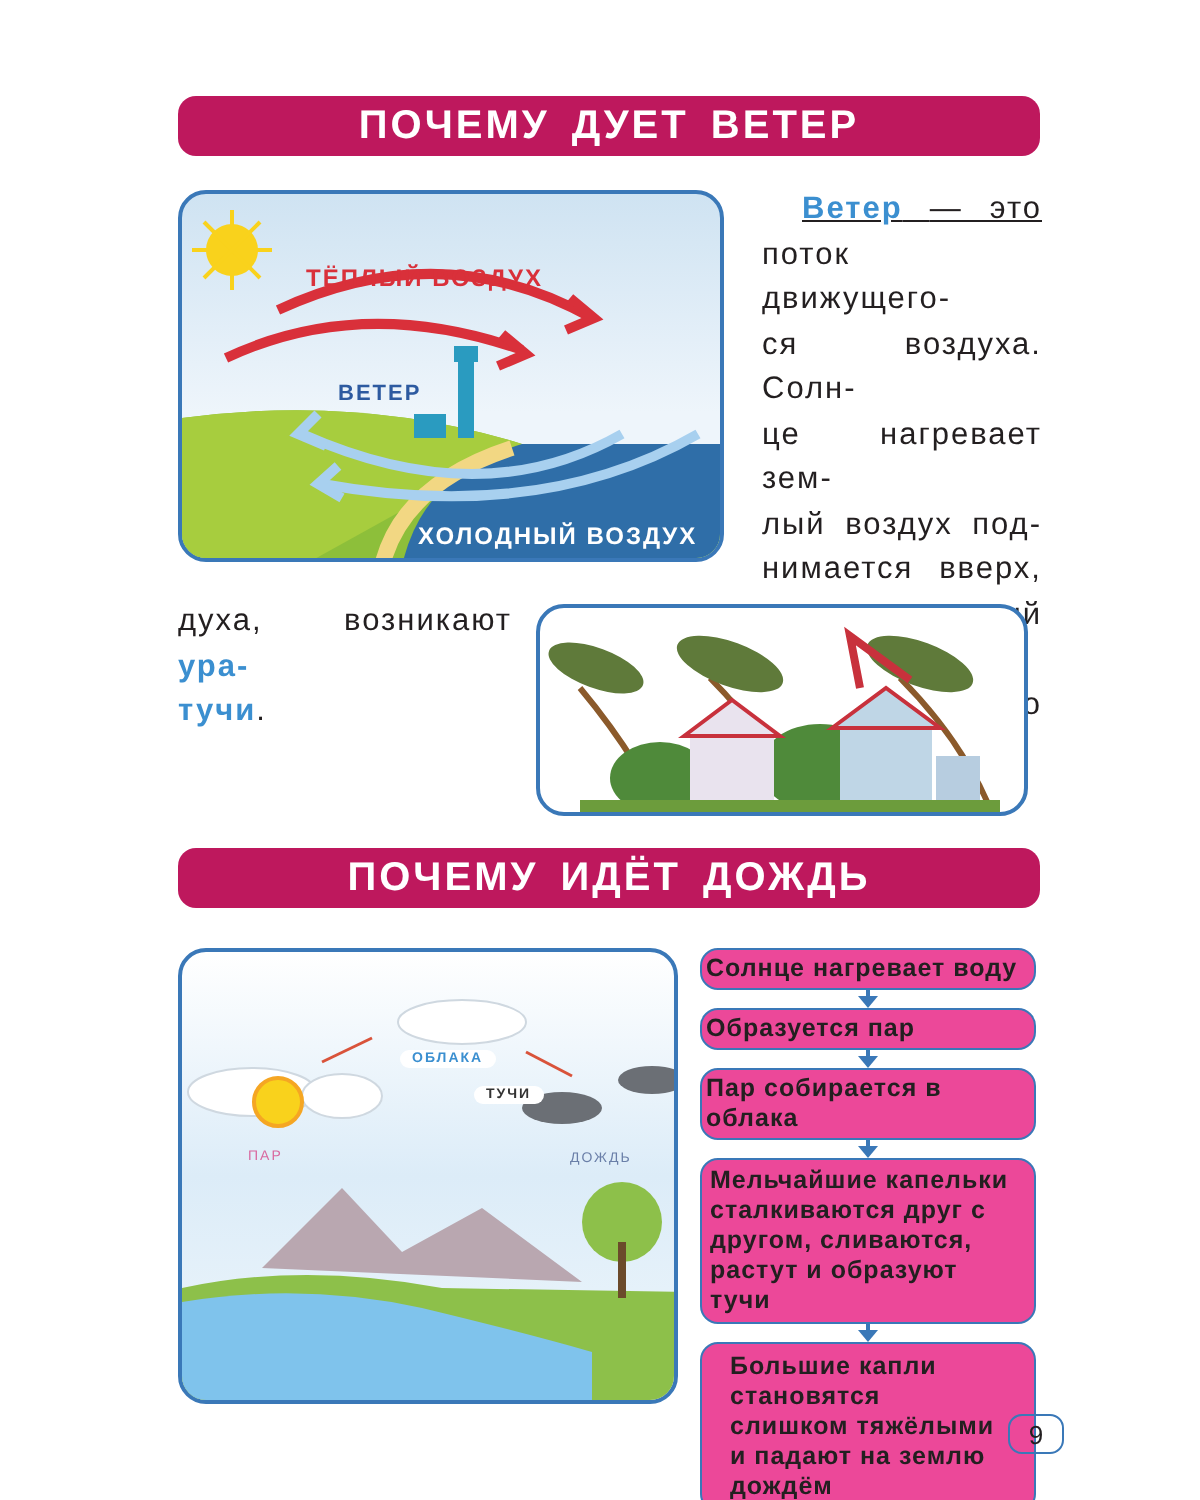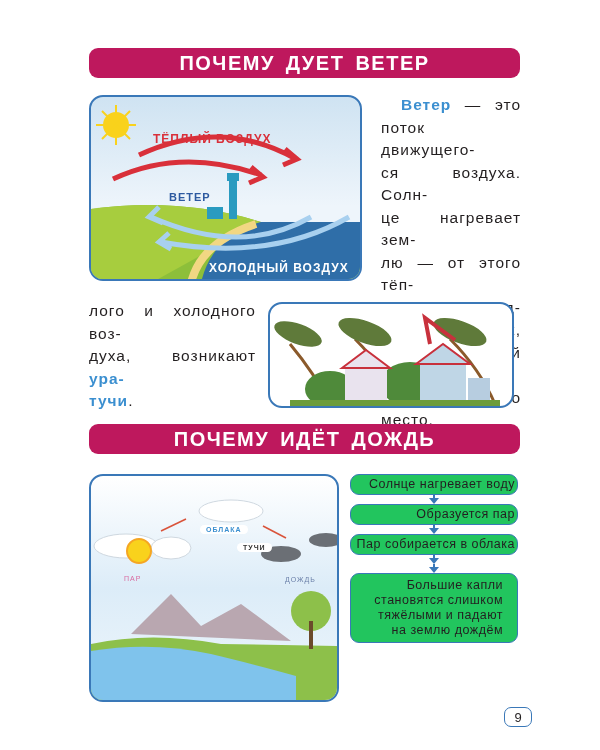--- a/index.html
+++ b/index.html
@@ -16,23 +16,24 @@
   .frame {
     position: absolute; border: 2.5px solid #3a78b8; border-radius: 14px; overflow: hidden;
   }
   .txt { position: absolute; font-size: 15.5px; line-height: 22.5px; color: #231f20; letter-spacing: 1px; }
   .txt .hl { color: #3b8fd0; font-weight: bold; }
   .txt p { text-align: justify; text-align-last: justify; }
   .txt p.last { text-align-last: left; }
 
   .flow { position: absolute; left: 350px; top: 474px; width: 168px; }
   .step {
-    border: 1.5px solid #3a78b8; border-radius: 9px; background: #22c55e;
-    text-align: right; font-size: 12.5px; line-height: 15px; color: #231f20; padding: 2px 2px;
+    border: 1.5px solid #3a78b8; border-radius: 9px; background: #ec4899;
+    text-align: left; font-size: 12.5px; line-height: 15px; color: #231f20; padding: 2px 2px;
     letter-spacing: 0.5px;
+    font-weight: bold;
   }
   .arrow { height: 9px; position: relative; }
   .arrow::before { content: ""; position: absolute; left: 83px; top: 0; width: 2px; height: 4px; background: #3a78b8; }
   .arrow::after { content: ""; position: absolute; left: 79px; top: 3px; border-left: 5px solid transparent; border-right: 5px solid transparent; border-top: 6px solid #3a78b8; }
 
   .pagenum {
     position: absolute; left: 504px; top: 707px; width: 28px; height: 20px;
     border: 1.5px solid #3a78b8; border-radius: 7px; font-size: 13px;
     display: flex; align-items: center; justify-content: center;
   }
@@ -67,33 +68,31 @@
     <path d="M68 110 L58 120 L72 126" stroke="#a8d0ef" stroke-width="5" fill="none"></path>
     <path d="M258 120 Q180 165 70 145" stroke="#a8d0ef" stroke-width="5" fill="none"></path>
     <path d="M78 136 L68 145 L80 152" stroke="#a8d0ef" stroke-width="5" fill="none"></path>
   </svg>
   <div class="lbl" style="left:62px; top:13px; color:#d9303a; font-size:12px;margin-top:22px;">ТЁПЛЫЙ ВОЗДУХ</div>
   <div class="lbl" style="left:78px; top:94px; color:#2d5aa0; font-size:11px;">ВЕТЕР</div>
   <div class="lbl" style="left:118px; top:164px; color:#ffffff; font-size:12px;">ХОЛОДНЫЙ ВОЗДУХ</div>
 </div>
 
 <div class="txt" style="left:381px; top:94px; width:140px;">
-  <p style="padding-left:20px;"><span class="hl">Ветер</span> <span>— это</span></p>
+  <p style="padding-left:20px;text-decoration:underline;"><span class="hl">Ветер</span> <span>— это</span></p>
   <p>поток движущего-</p>
   <p>ся воздуха. Солн-</p>
   <p>це нагревает зем-</p>
-  <p>лю — от этого тёп-</p>
   <p>лый воздух под-</p>
   <p>нимается вверх,</p>
   <p>а холодный спешит</p>
   <p class="last">занять его место.</p>
 </div>
 
 <div class="txt" style="left:89px; top:300px; width:167px;">
-  <p>лого и холодного воз-</p>
   <p><span>духа, возникают</span> <span class="hl">ура-</span></p>
   <p class="last"><span class="hl">тучи</span><span>.</span></p>
 </div>
 
 <div class="frame" style="left:268px; top:302px; width:246px; height:106px; background:#ffffff;">
   <svg width="246" height="106" viewBox="0 0 246 106">
     <path d="M20 40 Q45 70 60 100" stroke="#8b5a2b" stroke-width="3" fill="none"></path>
     <path d="M85 35 Q115 65 130 100" stroke="#8b5a2b" stroke-width="3" fill="none"></path>
     <path d="M180 35 Q210 65 225 100" stroke="#8b5a2b" stroke-width="3" fill="none"></path>
     <ellipse cx="28" cy="30" rx="25" ry="10" fill="#5f7a3a" transform="rotate(20 28 30)"></ellipse>
@@ -135,17 +134,18 @@
   <div class="lbl" style="left:194px; top:100px; color:#6a7fa8; font-size:7px; font-weight:normal;">ДОЖДЬ</div>
 </div>
 
 <div class="flow">
   <div class="step">Солнце нагревает воду</div>
   <div class="arrow"></div>
   <div class="step">Образуется пар</div>
   <div class="arrow"></div>
   <div class="step">Пар собирается в облака</div>
   <div class="arrow"></div>
+  <div class="step" style="padding:3px 4px;">Мельчайшие капельки сталкиваются друг с другом, сливаются, растут и образуют тучи</div>
   <div class="arrow"></div>
   <div class="step" style="padding:4px 14px;">Большие капли становятся слишком тяжёлыми и падают на землю дождём</div>
 </div>
 
 <div class="pagenum">9</div>
 
 </body></html>

